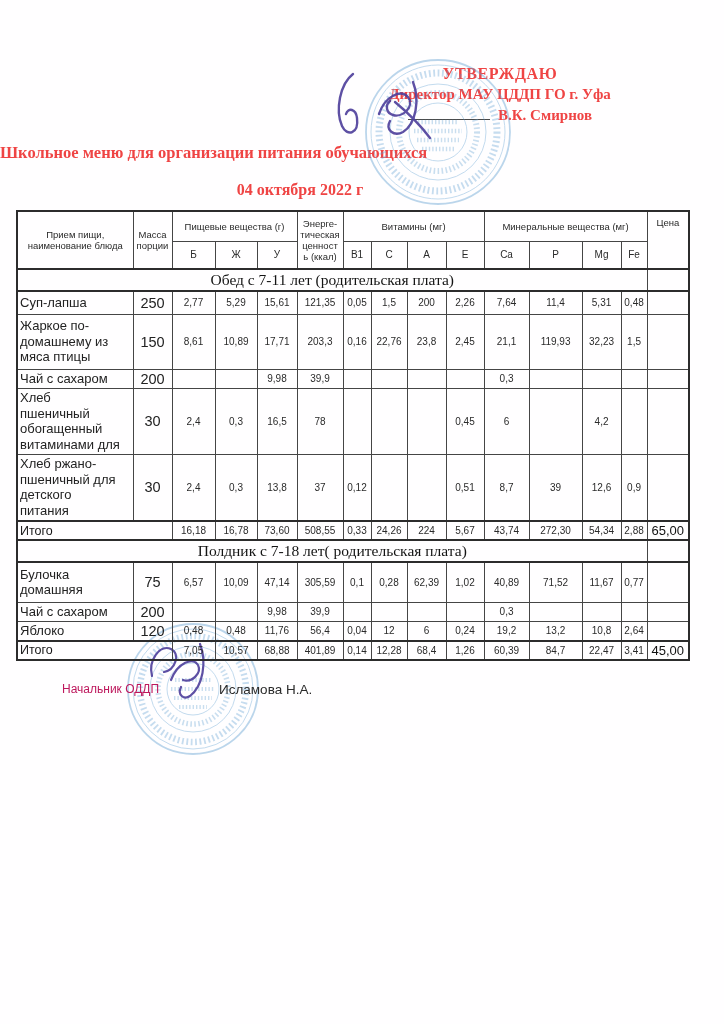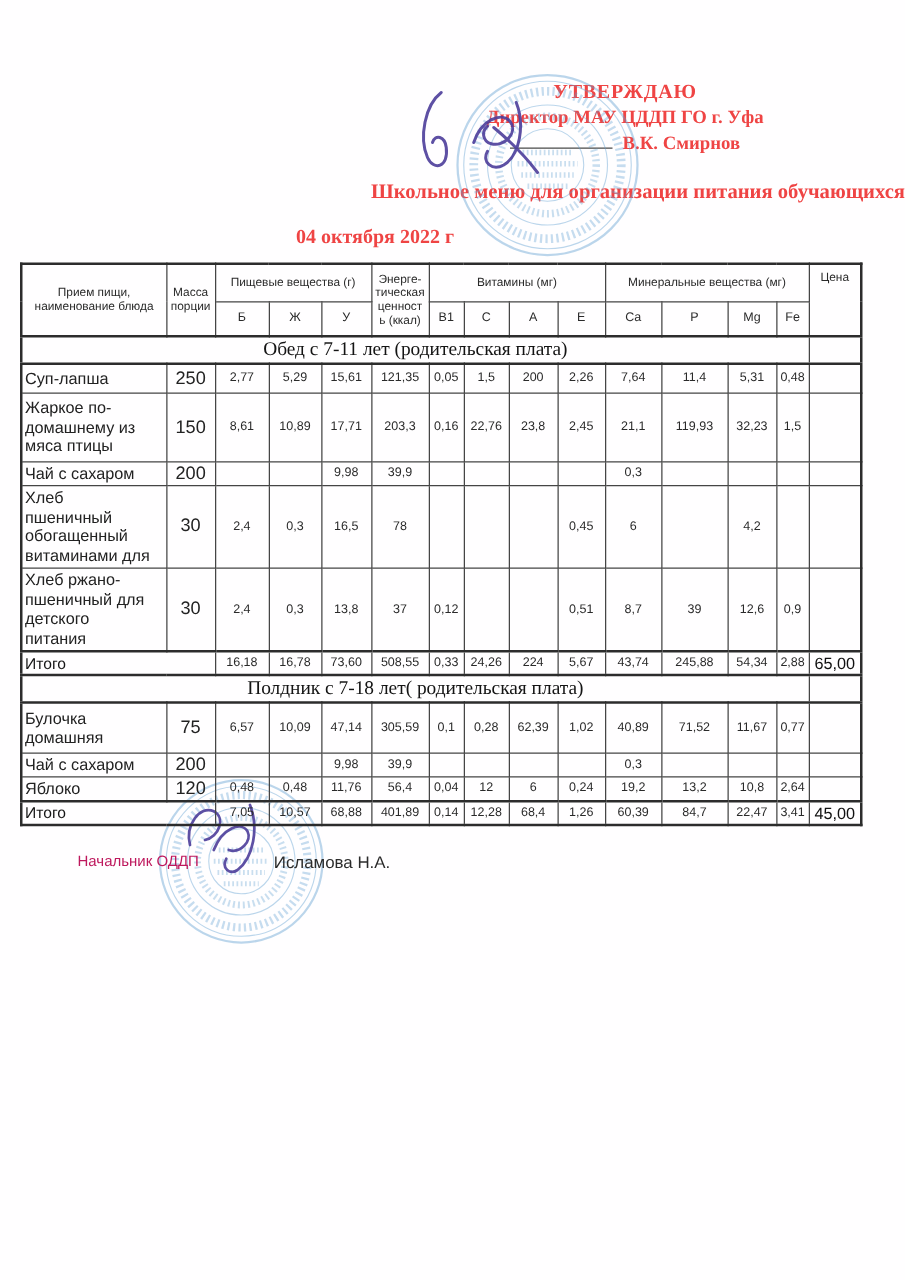--- a/index.html
+++ b/index.html
@@ -8,21 +8,21 @@
   
   .serifb{font-family:"Liberation Serif", serif;font-weight:bold;color:#ef4444;}
   .approve-left{position:absolute;left:33px;top:86px;line-height:21px;}
   .approve-left .l1{font-size:16px;letter-spacing:.6px;}
   .approve-left .l2{font-size:15px;}
   .approve-right{position:absolute;left:330px;top:64px;width:340px;text-align:center;line-height:20px;}
   .approve-right .l1{font-size:16px;letter-spacing:.6px;}
   .approve-right .l2{font-size:15px;}
   .approve-right .l3{font-size:15px;margin-top:1px;}
   .sig-line{display:inline-block;width:82px;border-bottom:1.4px solid #4a4a4a;vertical-align:baseline;margin-right:8px;}
-  .doc-title{position:absolute;left:0;top:143px;width:724px;text-align:right;font-size:16.5px;}
+  .doc-title{position:absolute;left:0;top:143px;width:724px;text-align:left;font-size:16.5px;}
   .doc-date{position:absolute;left:0;top:181px;width:600px;text-align:center;font-size:16px;}
   
   table.menu{position:absolute;left:16px;top:210px;width:672px;border-collapse:collapse;table-layout:fixed;
              border:2px solid #2c2c2c;}
   table.menu td,table.menu th{border:1px solid #454545;padding:1px 2px;vertical-align:middle;
              font-weight:normal;overflow:hidden;}
   .hcell{font-size:9.5px;text-align:center;color:#2a2a2a;line-height:11px;white-space:pre-line;}
   .hsub{font-size:10px;text-align:center;color:#2a2a2a;}
   .section-title{font-family:"Liberation Serif", serif;font-weight:bold;font-size:15.5px;text-align:center;
              color:#141414;border-top:2px solid #2c2c2c !important;border-bottom:2px solid #2c2c2c !important;}
@@ -246,21 +246,21 @@
           <td class="total-label" colspan="2">Итого</td>
           <td class="num-cell">16,18</td>
           <td class="num-cell">16,78</td>
           <td class="num-cell">73,60</td>
           <td class="num-cell">508,55</td>
           <td class="num-cell">0,33</td>
           <td class="num-cell">24,26</td>
           <td class="num-cell">224</td>
           <td class="num-cell">5,67</td>
           <td class="num-cell">43,74</td>
-          <td class="num-cell">245,88</td>
+          <td class="num-cell">272,30</td>
           <td class="num-cell">54,34</td>
           <td class="num-cell">2,88</td>
           <td class="total-price">65,00</td>
         </tr>
         <tr class="section-row">
           <td class="section-title" colspan="14">Полдник с 7-18 лет( родительская плата)</td>
           <td class="price-cell"></td>
         </tr>
         <tr style="height: 40px;">
           <td class="name-cell">Булочка

